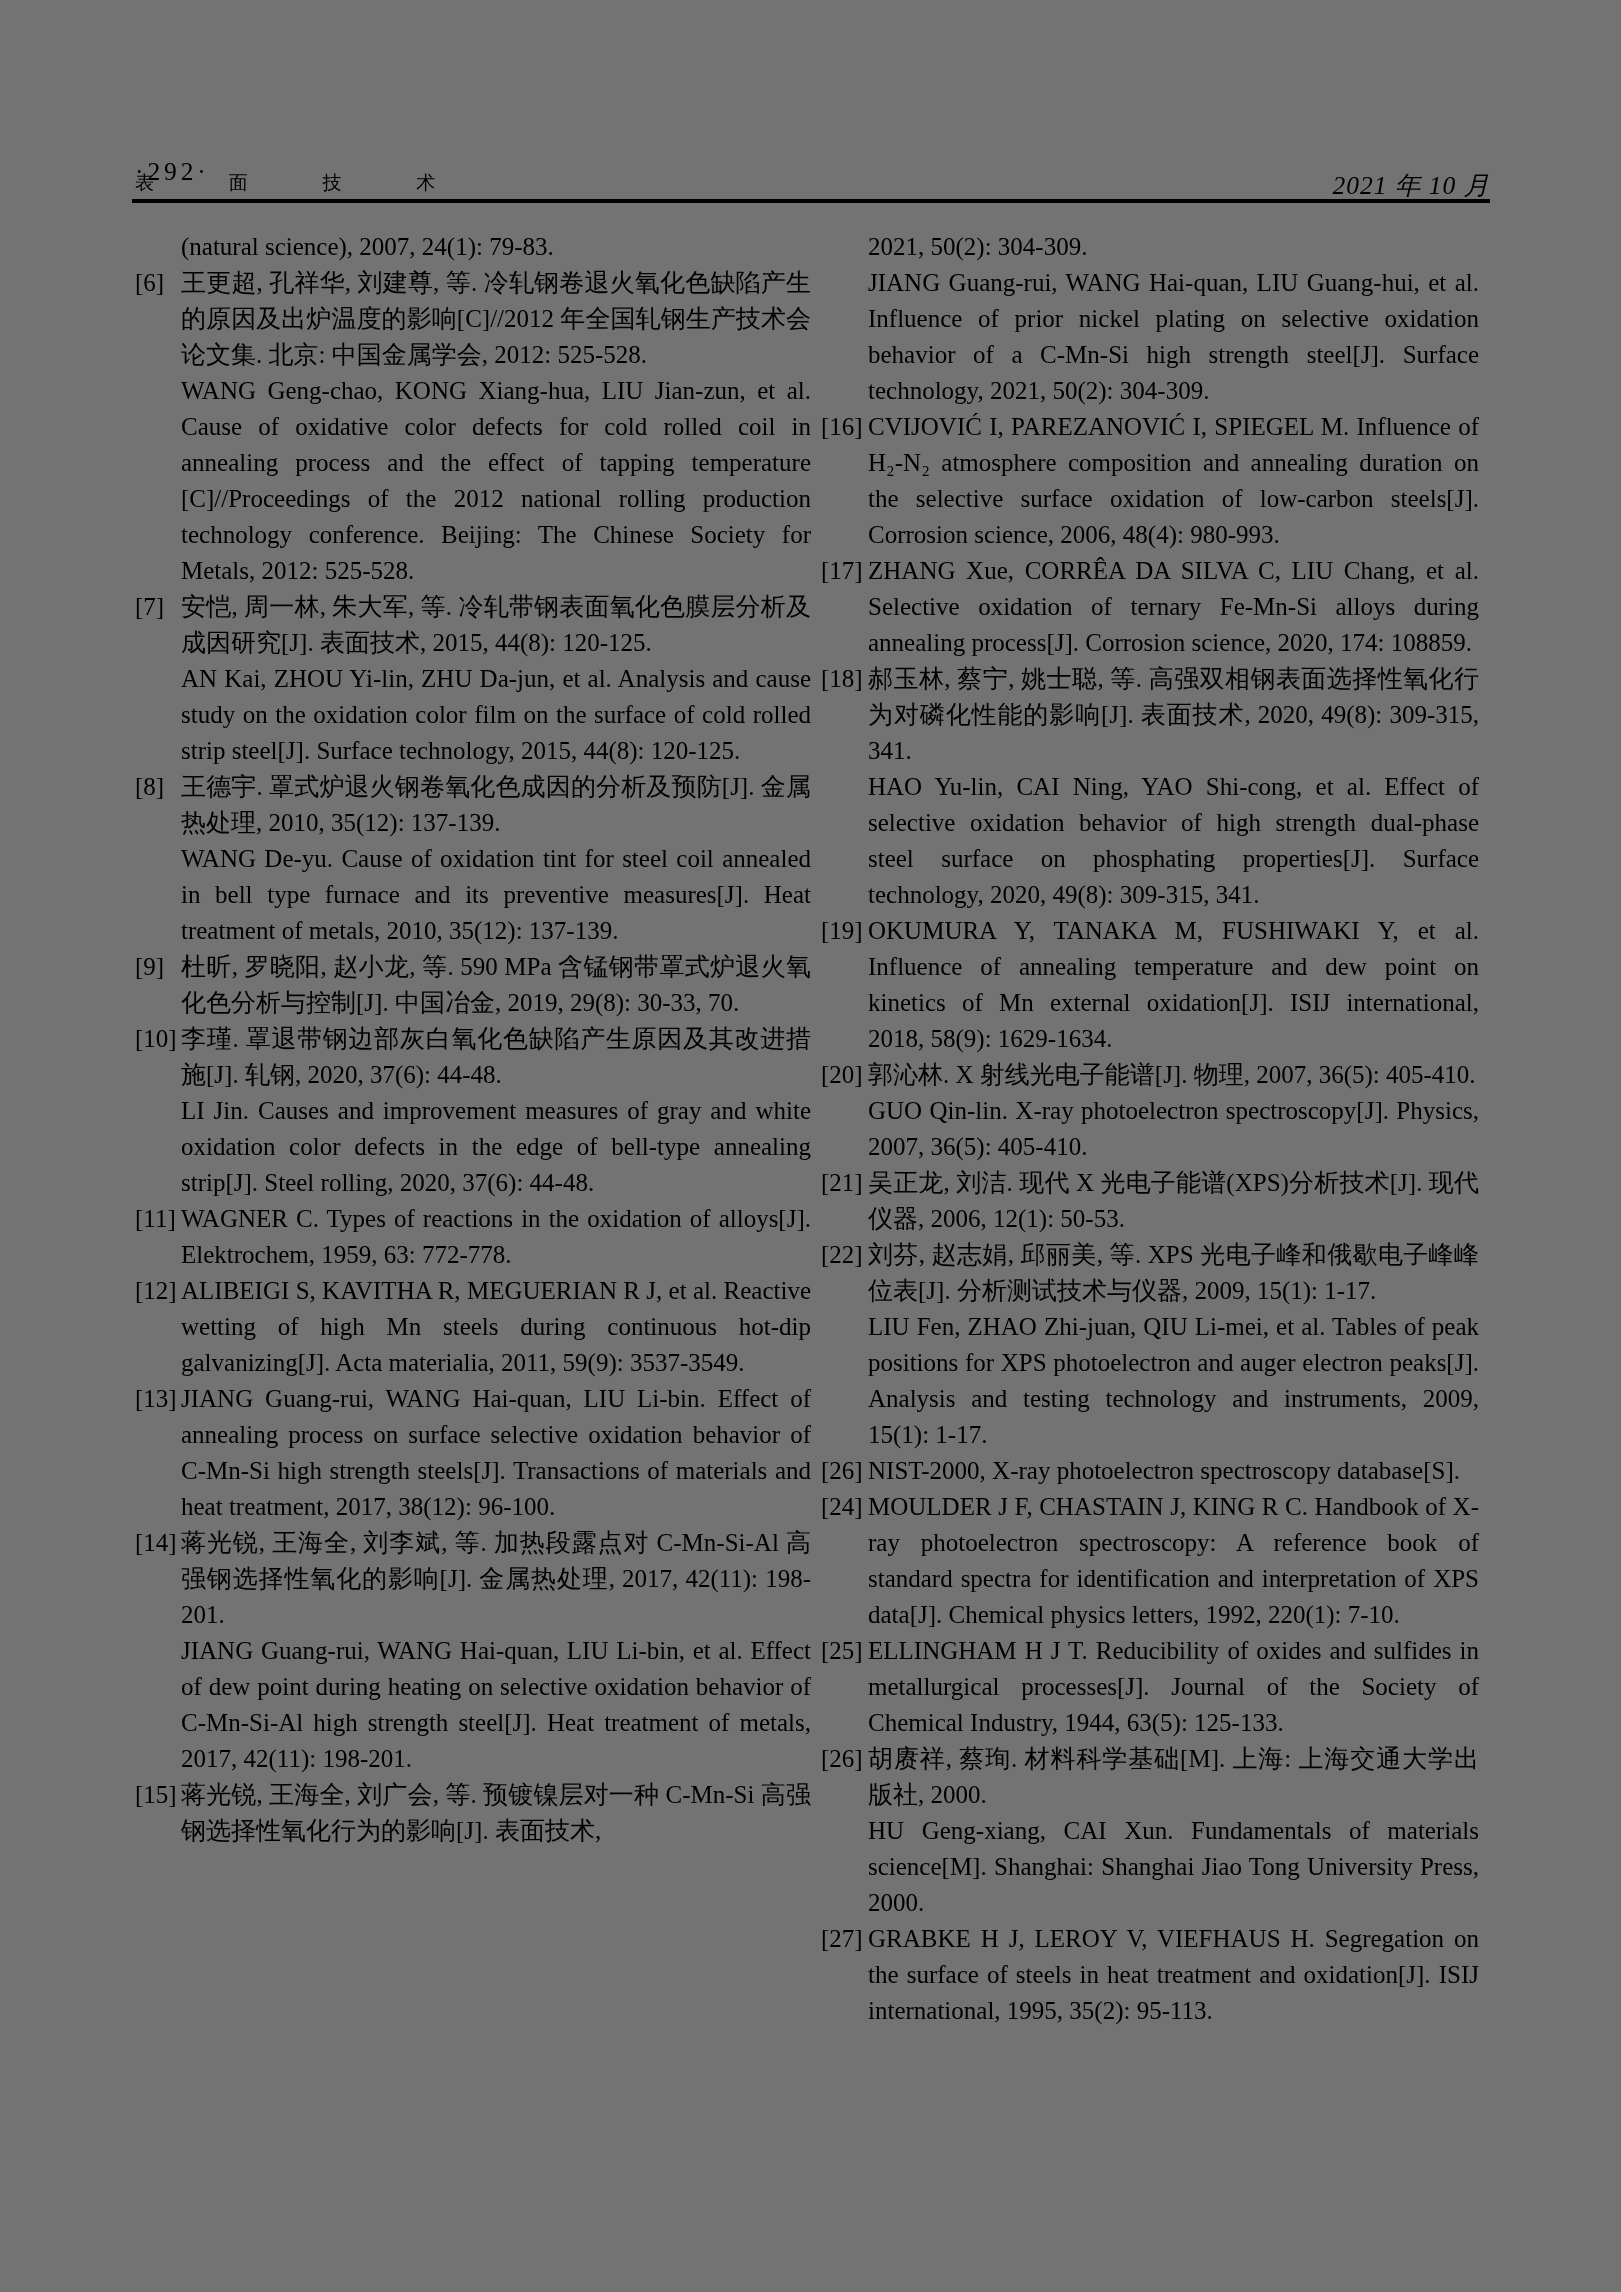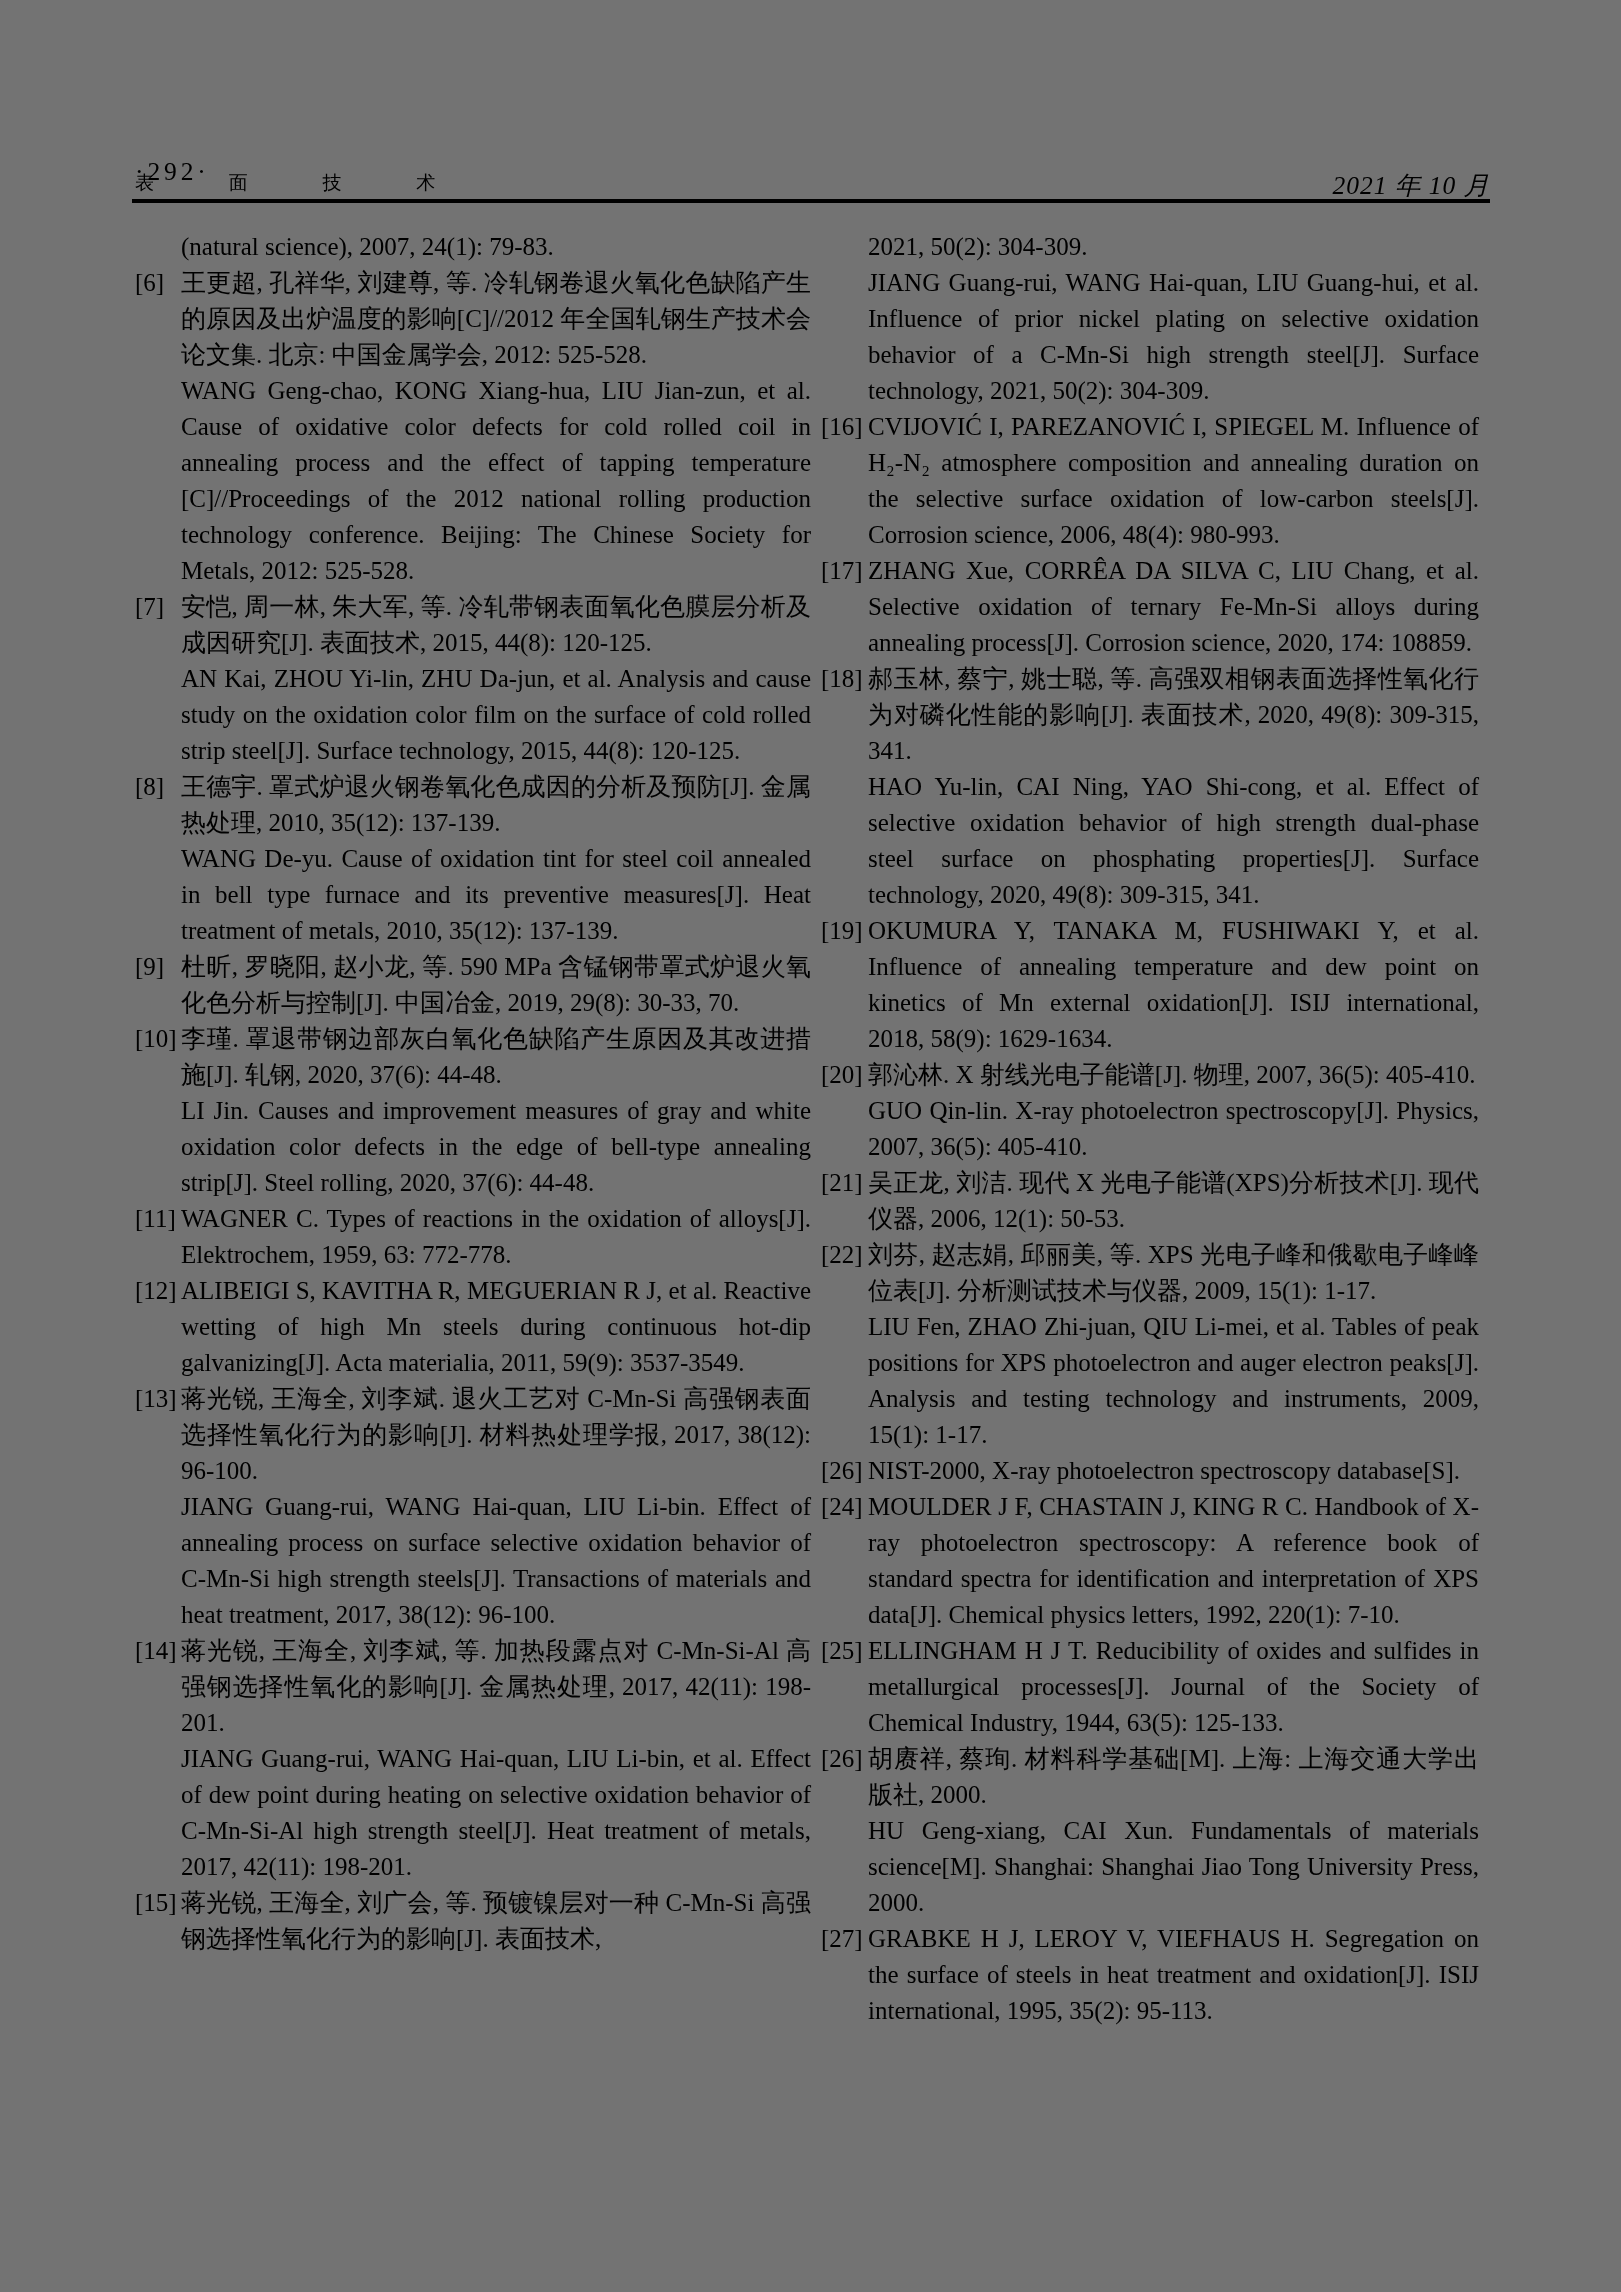--- a/index.html
+++ b/index.html
@@ -166,21 +166,20 @@
   <div class="ref">
     <span class="ref-id">[12]</span>
     <div class="ref-body">
             <p class="ref-part">ALIBEIGI S, KAVITHA R, MEGUERIAN R J, et al. Reactive wetting of high Mn steels during continuous hot-dip galvanizing[J]. Acta materialia, 2011, 59(9): 3537-3549.</p>
           </div>
   </div>
 
   <div class="ref">
     <span class="ref-id">[13]</span>
     <div class="ref-body">
-            <p class="ref-part">蒋光锐, 王海全, 刘李斌. 退火工艺对 C-Mn-Si 高强钢表面选择性氧化行为的影响[J]. 材料热处理学报, 2017, 38(12): 96-100.</p>
             <p class="ref-part">JIANG Guang-rui, WANG Hai-quan, LIU Li-bin. Effect of annealing process on surface selective oxidation behavior of C-Mn-Si high strength steels[J]. Transactions of materials and heat treatment, 2017, 38(12): 96-100.</p>
           </div>
   </div>
 
   <div class="ref">
     <span class="ref-id">[14]</span>
     <div class="ref-body">
             <p class="ref-part">蒋光锐, 王海全, 刘李斌, 等. 加热段露点对 C-Mn-Si-Al 高强钢选择性氧化的影响[J]. 金属热处理, 2017, 42(11): 198-201.</p>
             <p class="ref-part">JIANG Guang-rui, WANG Hai-quan, LIU Li-bin, et al. Effect of dew point during heating on selective oxidation behavior of C-Mn-Si-Al high strength steel[J]. Heat treatment of metals, 2017, 42(11): 198-201.</p>
           </div>

